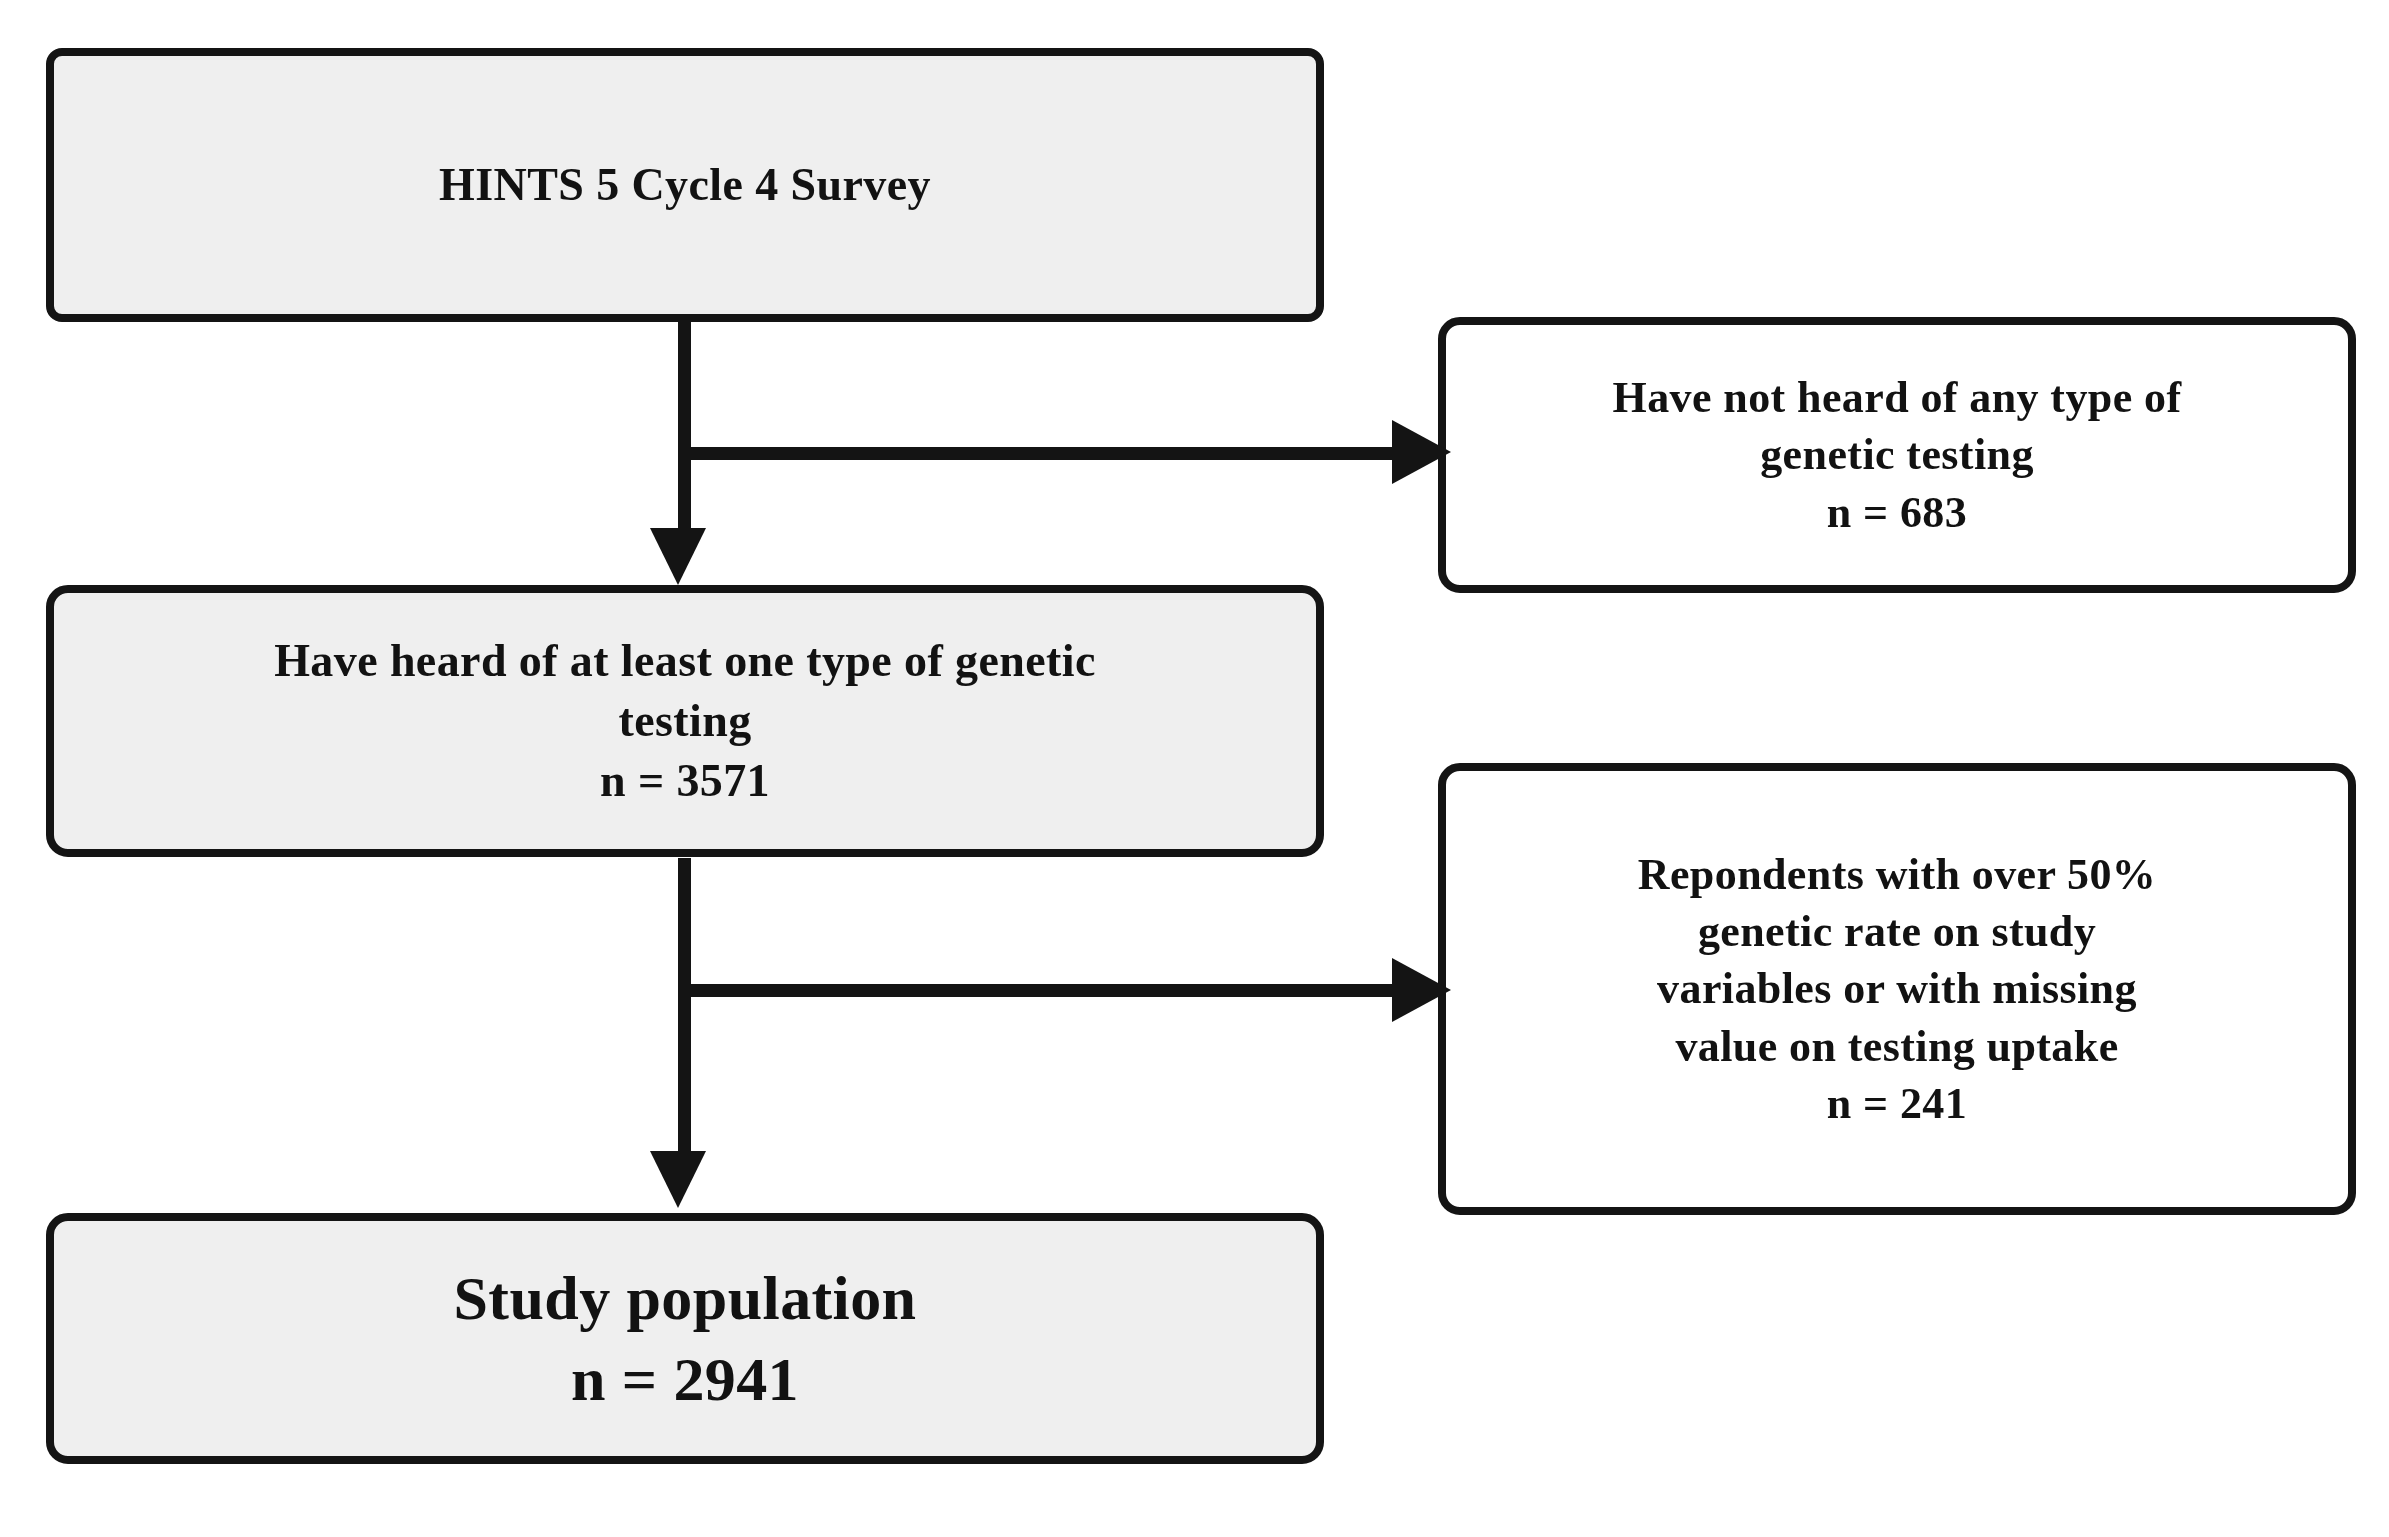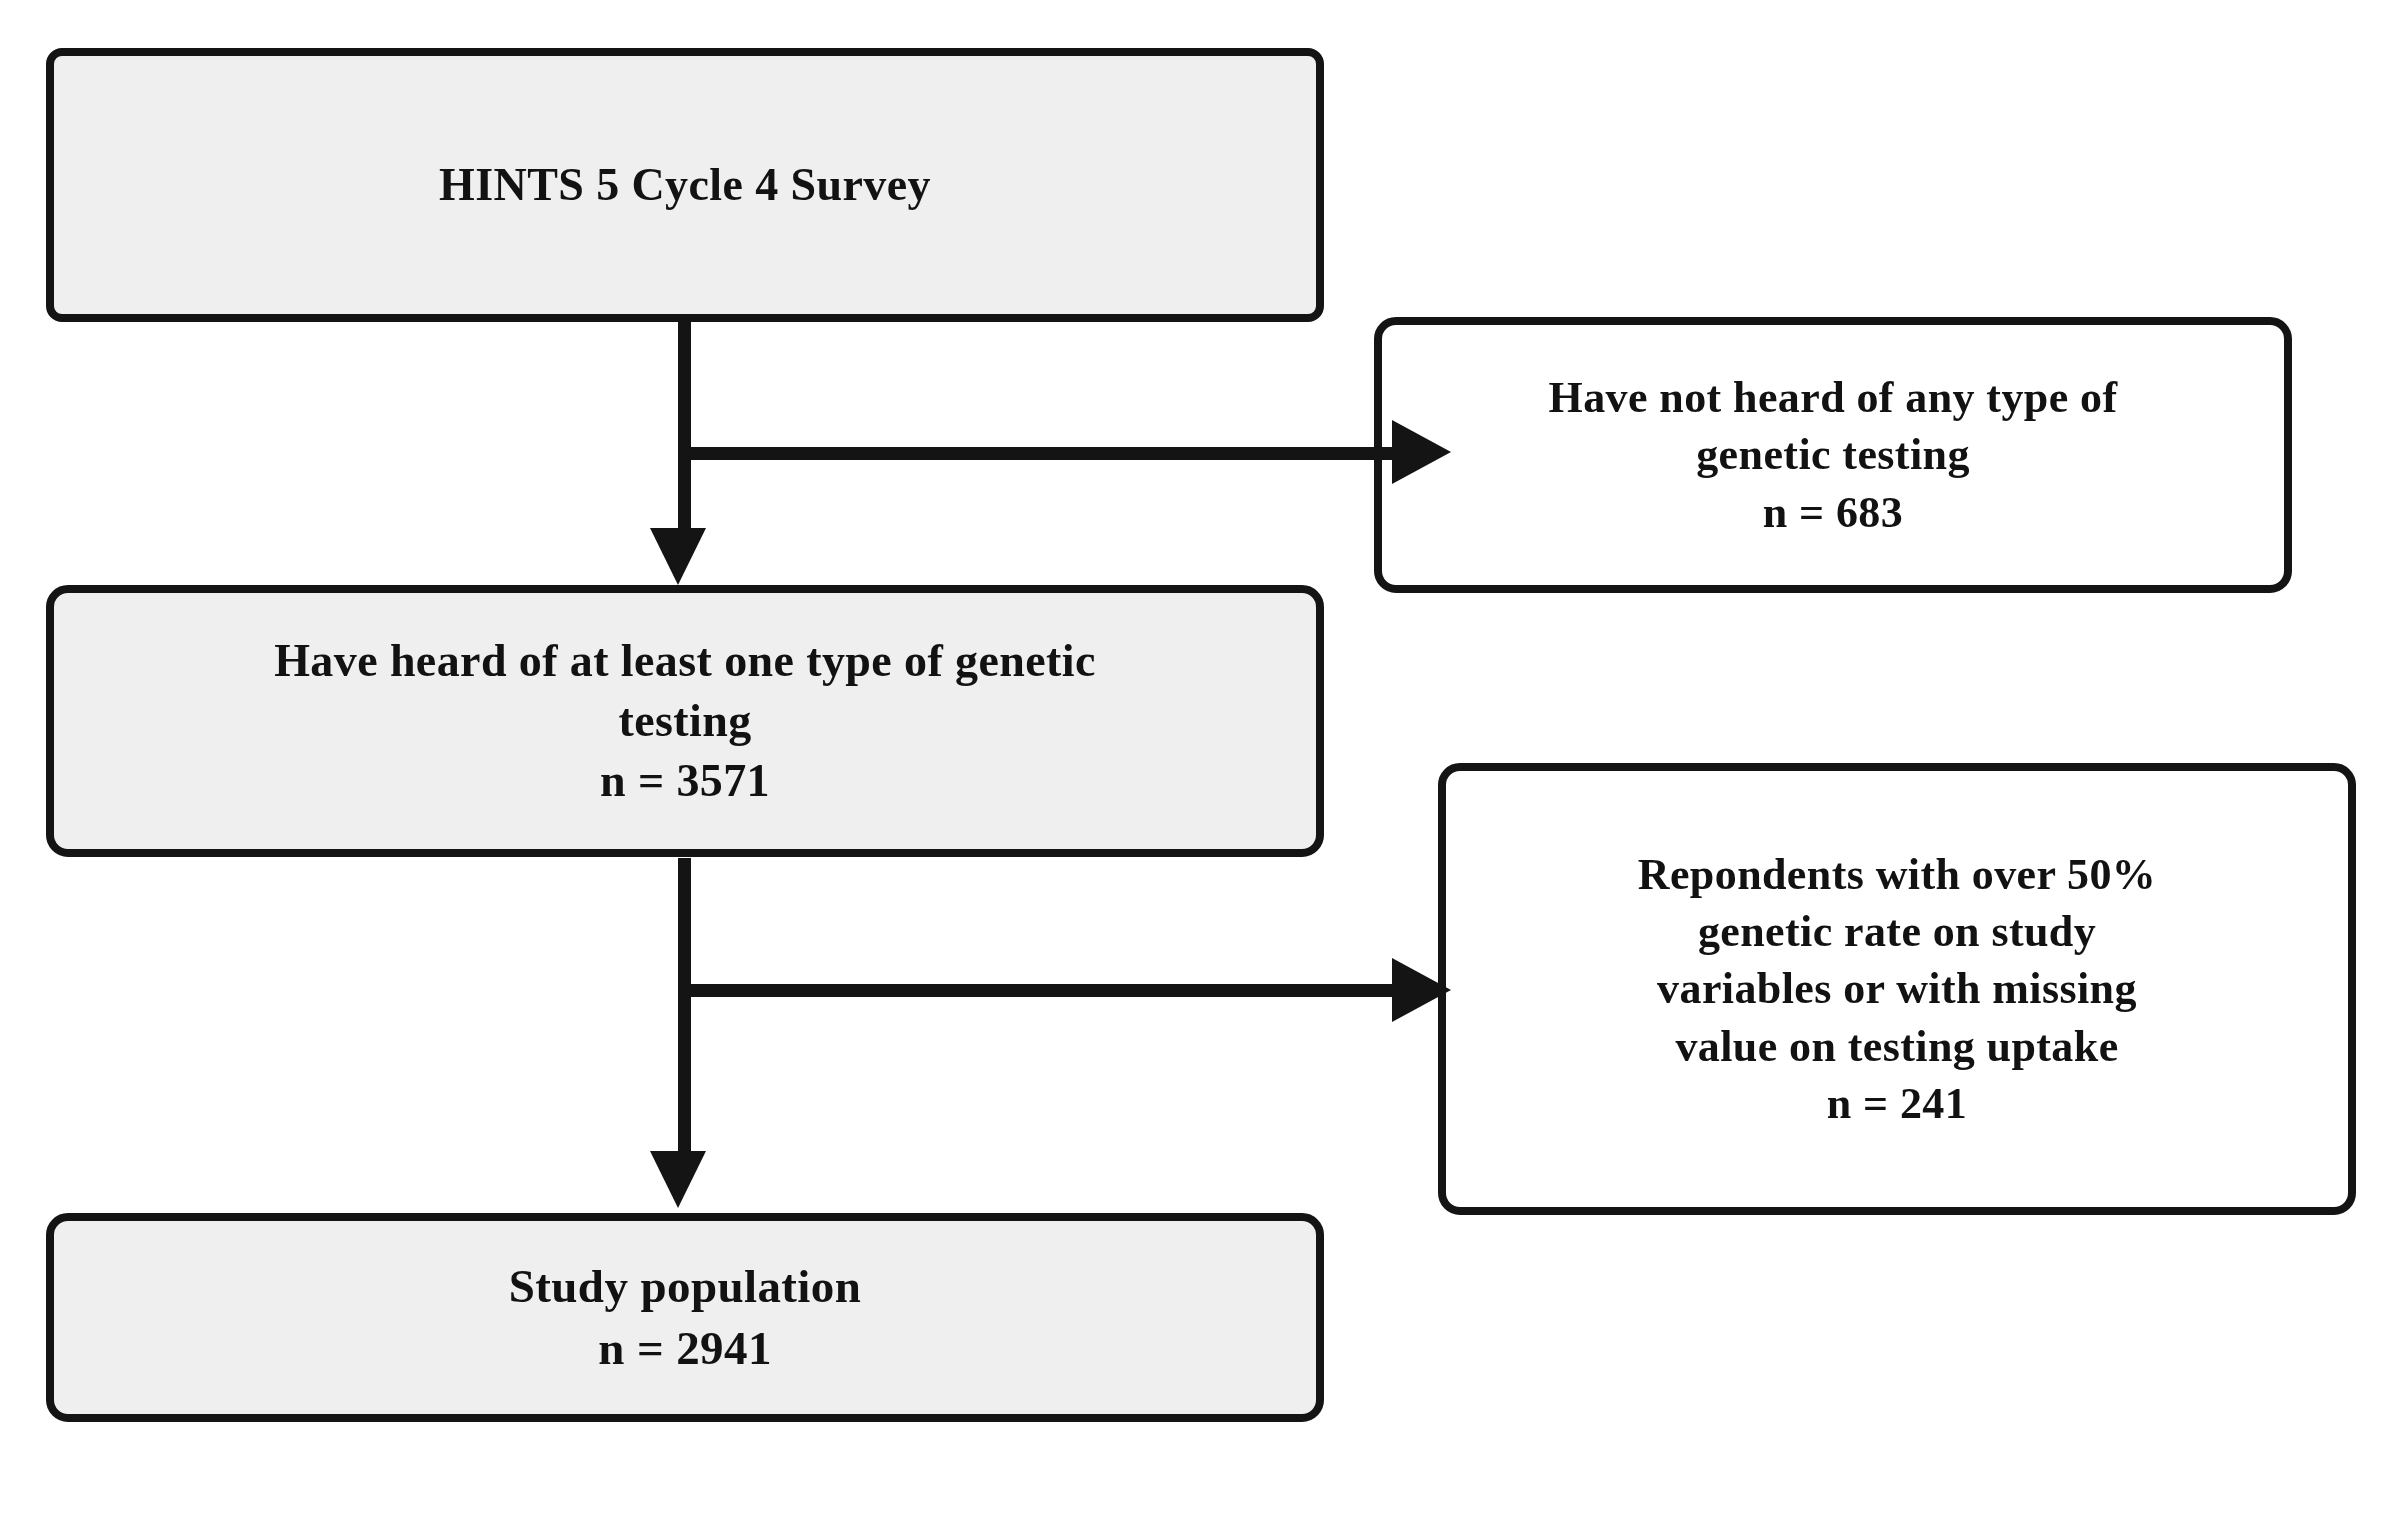--- a/index.html
+++ b/index.html
@@ -35,22 +35,22 @@
   }
   .node.filled { background: #efefef; }
   .node.plain  { background: #ffffff; }
 
   .node .txt { width: 100%; }
   .node .line { display: block; white-space: nowrap; }
 
   
   #box-survey      { left: 46px;   top: 48px;   width: 1278px; height: 274px;  font-size: 46px; border-radius: 16px; }
   #box-heard       { left: 46px;   top: 585px;  width: 1278px; height: 272px;  font-size: 46px; align-items: center; }
-  #box-study       { left: 46px;   top: 1213px; width: 1278px; height: 209px;  font-size: 47px; }
-  #box-notheard    { left: 1374px; top: 317px;  width: 918px; height: 276px;  font-size: 44px; }
+  #box-study       { left: 46px;   top: 1213px; width: 1278px; height: 251px;  font-size: 62px; }
+  #box-notheard    { left: 1438px; top: 317px;  width: 918px; height: 276px;  font-size: 44px; }
   #box-missing     { left: 1438px; top: 763px; width: 918px; height: 452px;  font-size: 44px; }
 
   
   .vline {
     position: absolute;
     background: #141414;
     width: 12.5px;
   }
   .hline {
     position: absolute;

